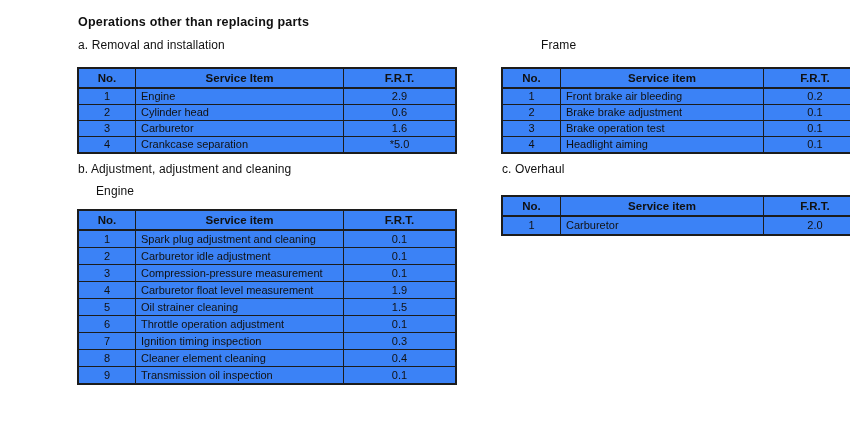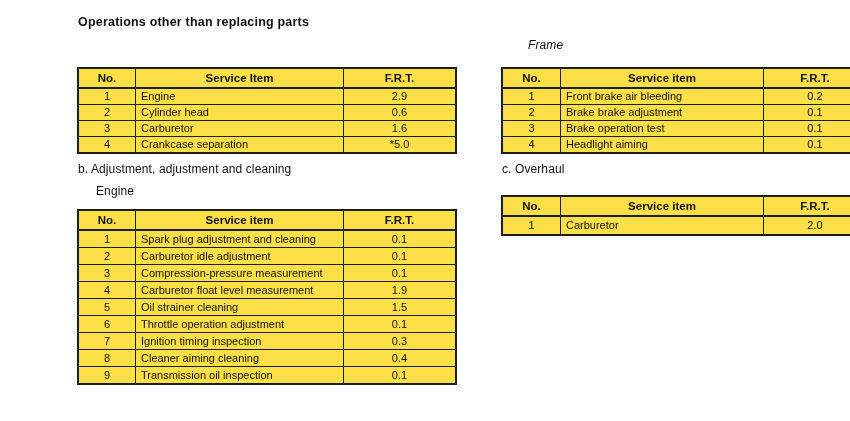--- a/index.html
+++ b/index.html
@@ -21,21 +21,21 @@
   .heading {
     position:absolute;
     font-size:12px;
     letter-spacing:0.1px;
   }
   table {
     position:absolute;
     border-collapse:collapse;
     table-layout:fixed;
     border:2px solid #1c1c1c;
-    background:#fde047;
+    background:#3b82f6;
     padding-left:19px;
   }
   th, td {
     border:1px solid #1c1c1c;
     font-size:11px;
     line-height:1.1;
     padding:0 5px;
     overflow:hidden;
     white-space:nowrap;
   }
@@ -53,41 +53,42 @@
   .t-left  th.c0, .t-left  td.c0 { width:46px; }
   .t-left  th.c1, .t-left  td.c1 { width:197px; }
   .t-left  th.c2, .t-left  td.c2 { width:101px; }
   .t-right th.c0, .t-right td.c0 { width:47px; }
   .t-right th.c1, .t-right td.c1 { width:192px; }
   .t-right th.c2, .t-right td.c2 { width:92px; }
 
   
   .h-title  { left:38px;  top:15px; }
   .h-a      { left:38px;  top:38px; }
-  .h-frame  { left:488px; top:38px;font-style:italic; }
+  .h-frame  { left:501px; top:38px; }
   .h-b      { left:38px;  top:162px; }
   .h-engine { left:56px;  top:184px; }
   .h-c      { left:462px; top:162px;text-align:right; }
 
   .t-a     { left:37px;  top:67px; }
   .t-frame { left:461px; top:67px; }
   .t-b     { left:37px;  top:209px; }
   .t-c     { left:461px; top:195px; }
 
   .t-a td, .t-frame td { height:15px; }
   .t-b td { height:16px; }
   .t-c td { height:17px; }
 </style>
 </head>
 <body>
 
 <div class="page">
 
   <div class="title h-title">Operations other than replacing parts</div>
 
+  <div class="heading h-a">a. Removal and installation</div>
 
   <div class="heading h-frame">Frame</div>
 
   <table class="t-left t-a">
       <thead>
         <tr>
           <th class="c0">No.</th>
           <th class="c1">Service Item</th>
           <th class="c2">F.R.T.</th>
         </tr>
@@ -191,21 +192,21 @@
           <td class="c1">Throttle operation adjustment</td>
           <td class="c2">0.1</td>
         </tr>
         <tr>
           <td class="c0">7</td>
           <td class="c1">Ignition timing inspection</td>
           <td class="c2">0.3</td>
         </tr>
         <tr>
           <td class="c0">8</td>
-          <td class="c1">Cleaner aiming cleaning</td>
+          <td class="c1">Cleaner element cleaning</td>
           <td class="c2">0.4</td>
         </tr>
         <tr>
           <td class="c0">9</td>
           <td class="c1">Transmission oil inspection</td>
           <td class="c2">0.1</td>
         </tr>
       </tbody>
     </table>
 

